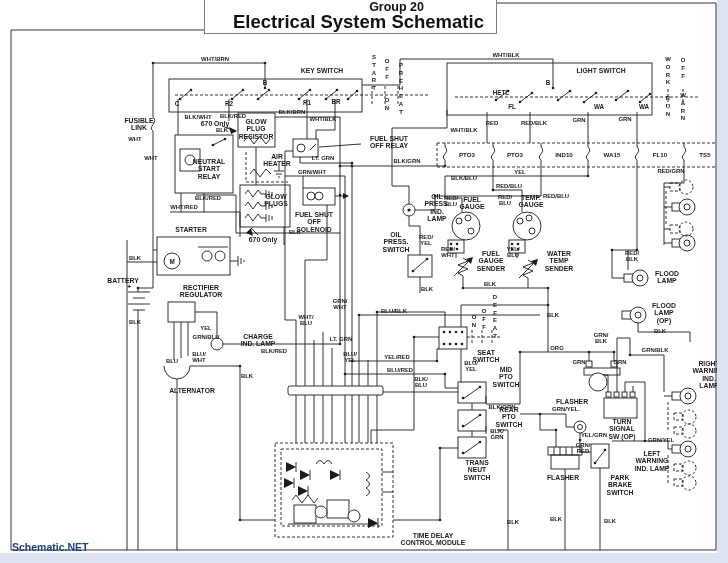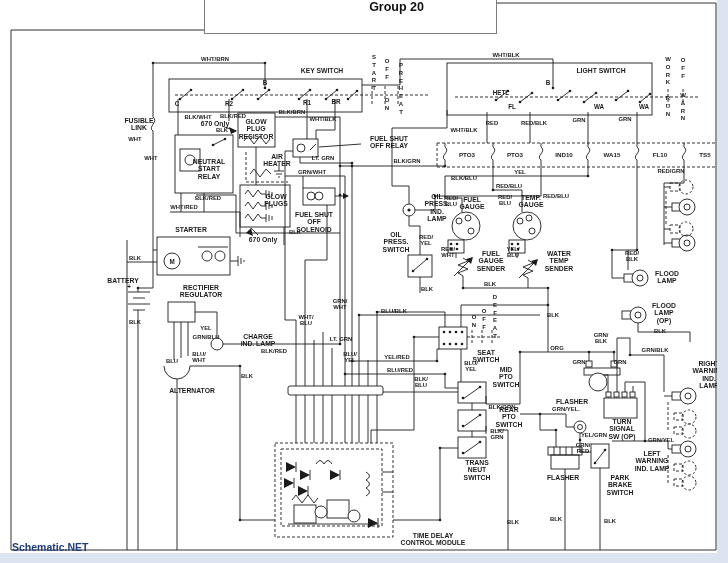--- a/index.html
+++ b/index.html
@@ -548,19 +548,20 @@
       <div class="lbl v" style="left: 495px; top: 317px;">D
 E
 F
 E
 A
 T</div>
     </div>
 
   <div id="titlebox">
     <div id="title-group">Group 20</div>
+    <div id="title-main">Electrical System Schematic</div>
   </div>
 
   <div id="watermark">Schematic.NET</div>
 
   <div id="strip-right" class="strip"></div>
   <div id="strip-bottom" class="strip"></div>
 </div>
 
 </body></html>

